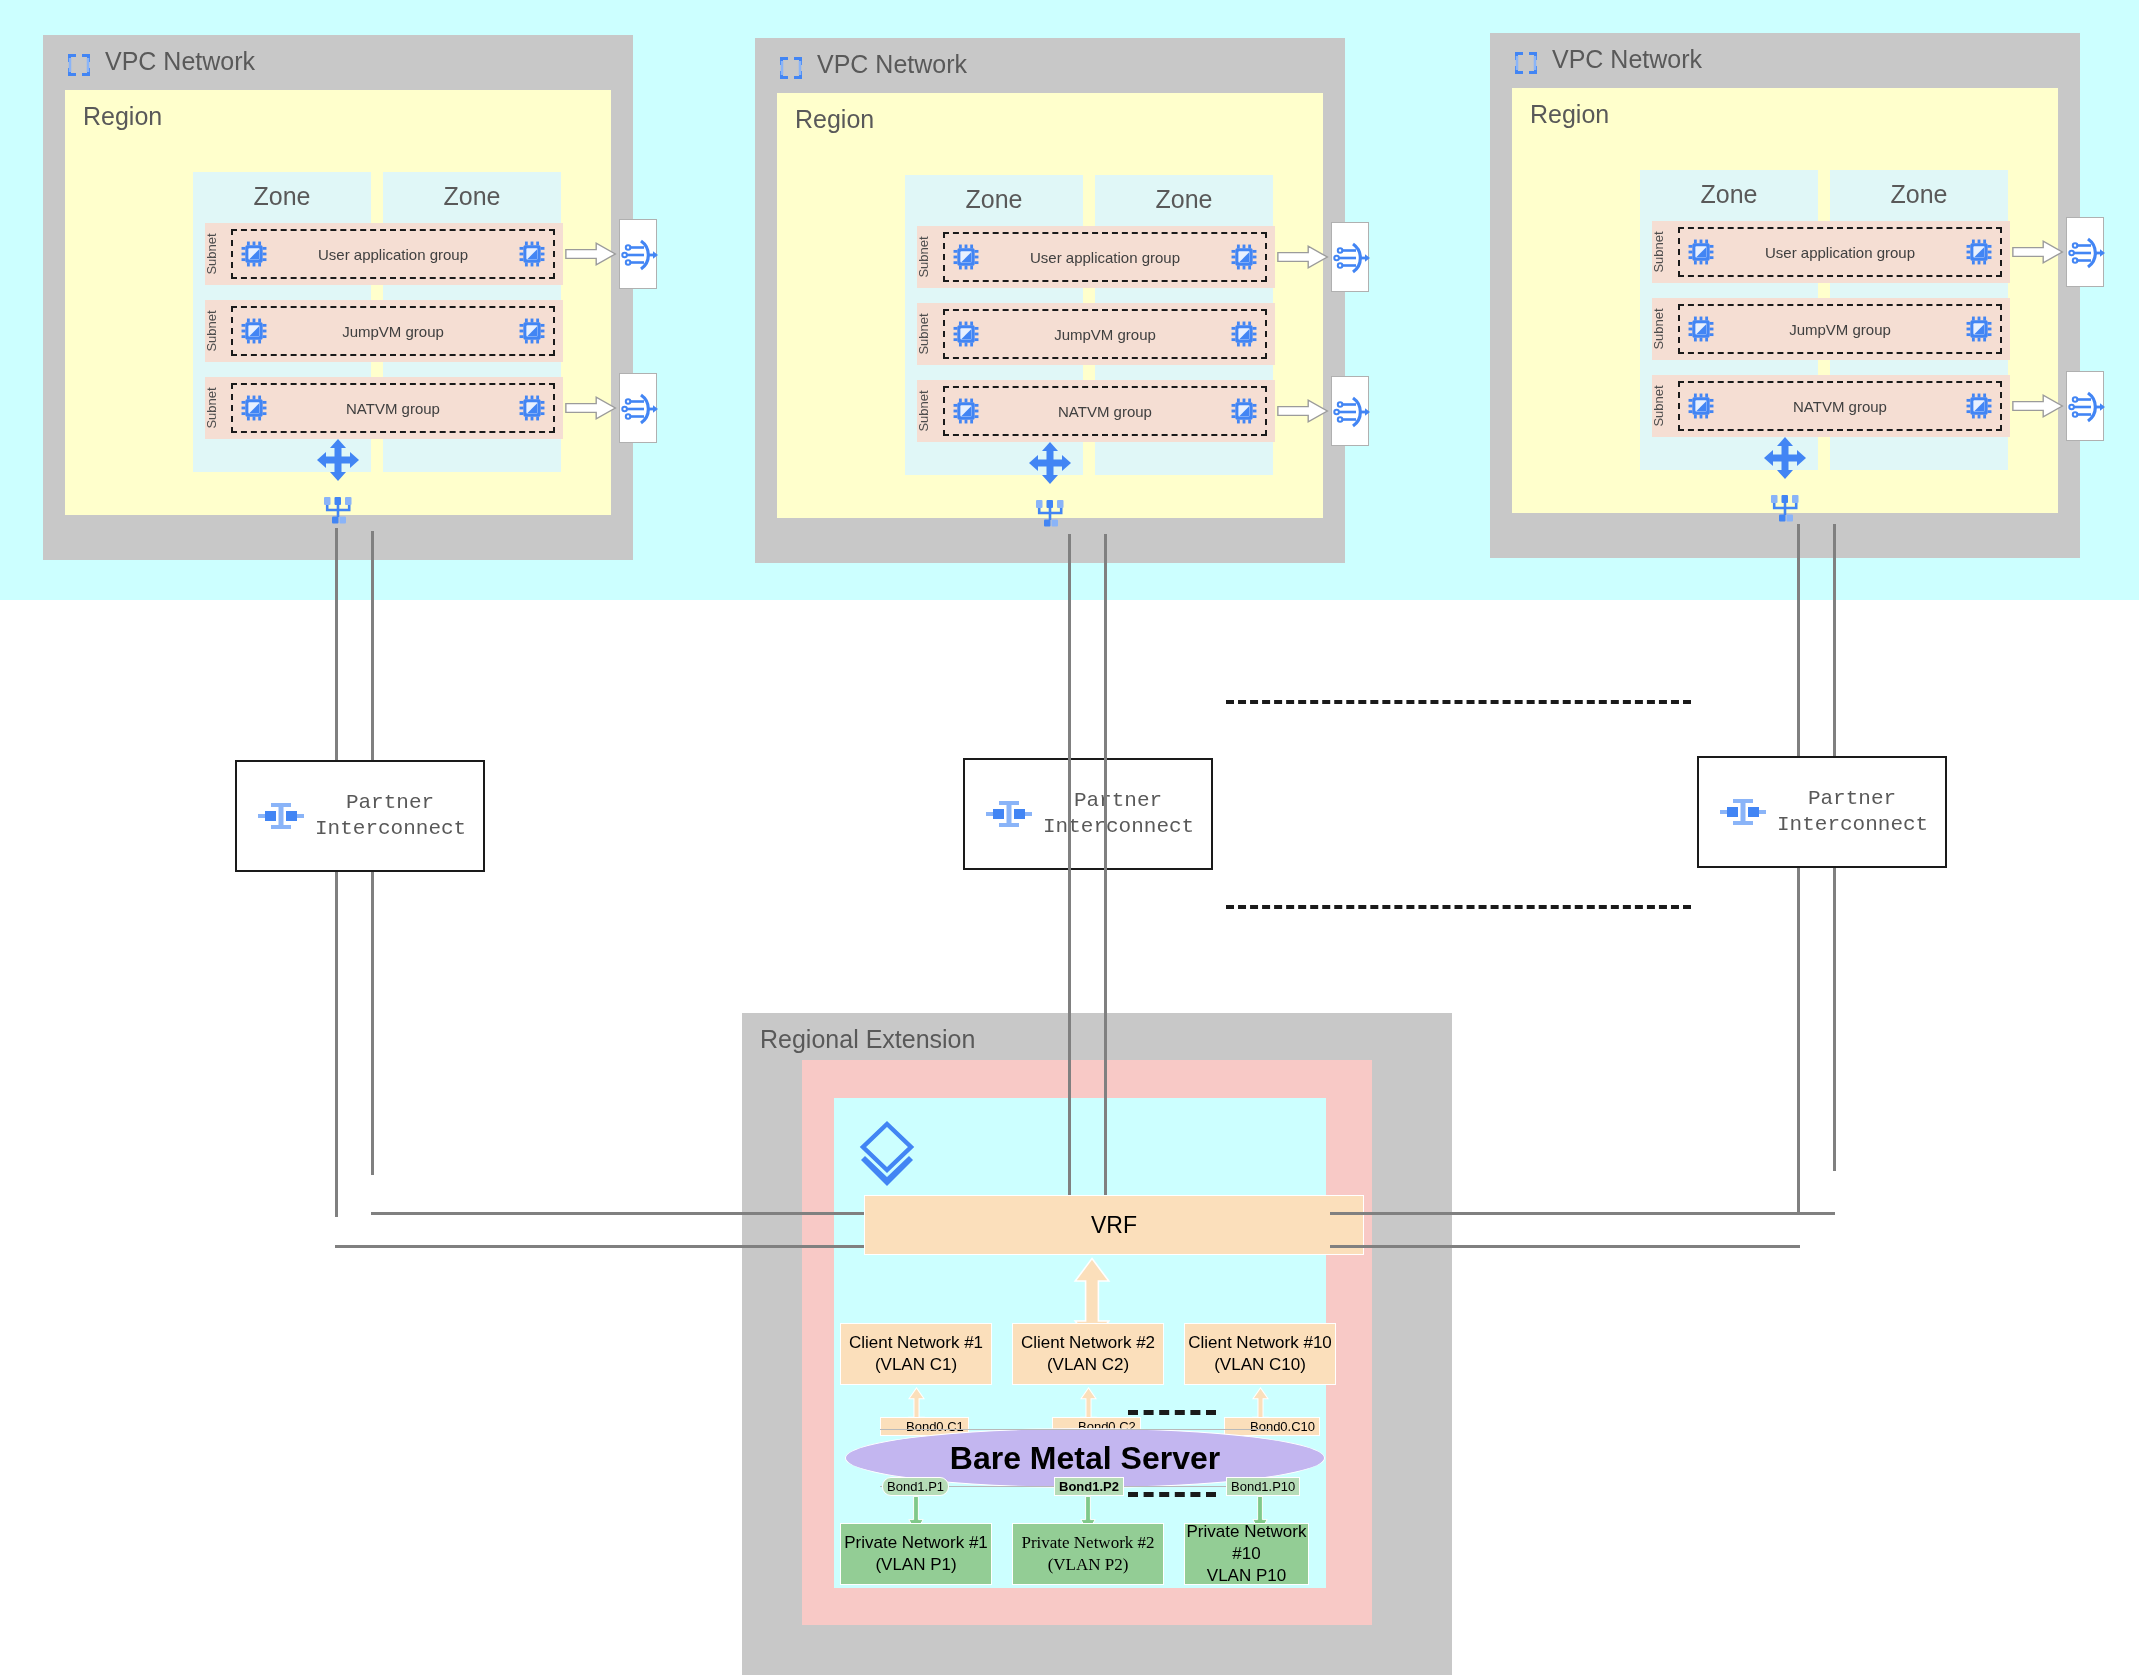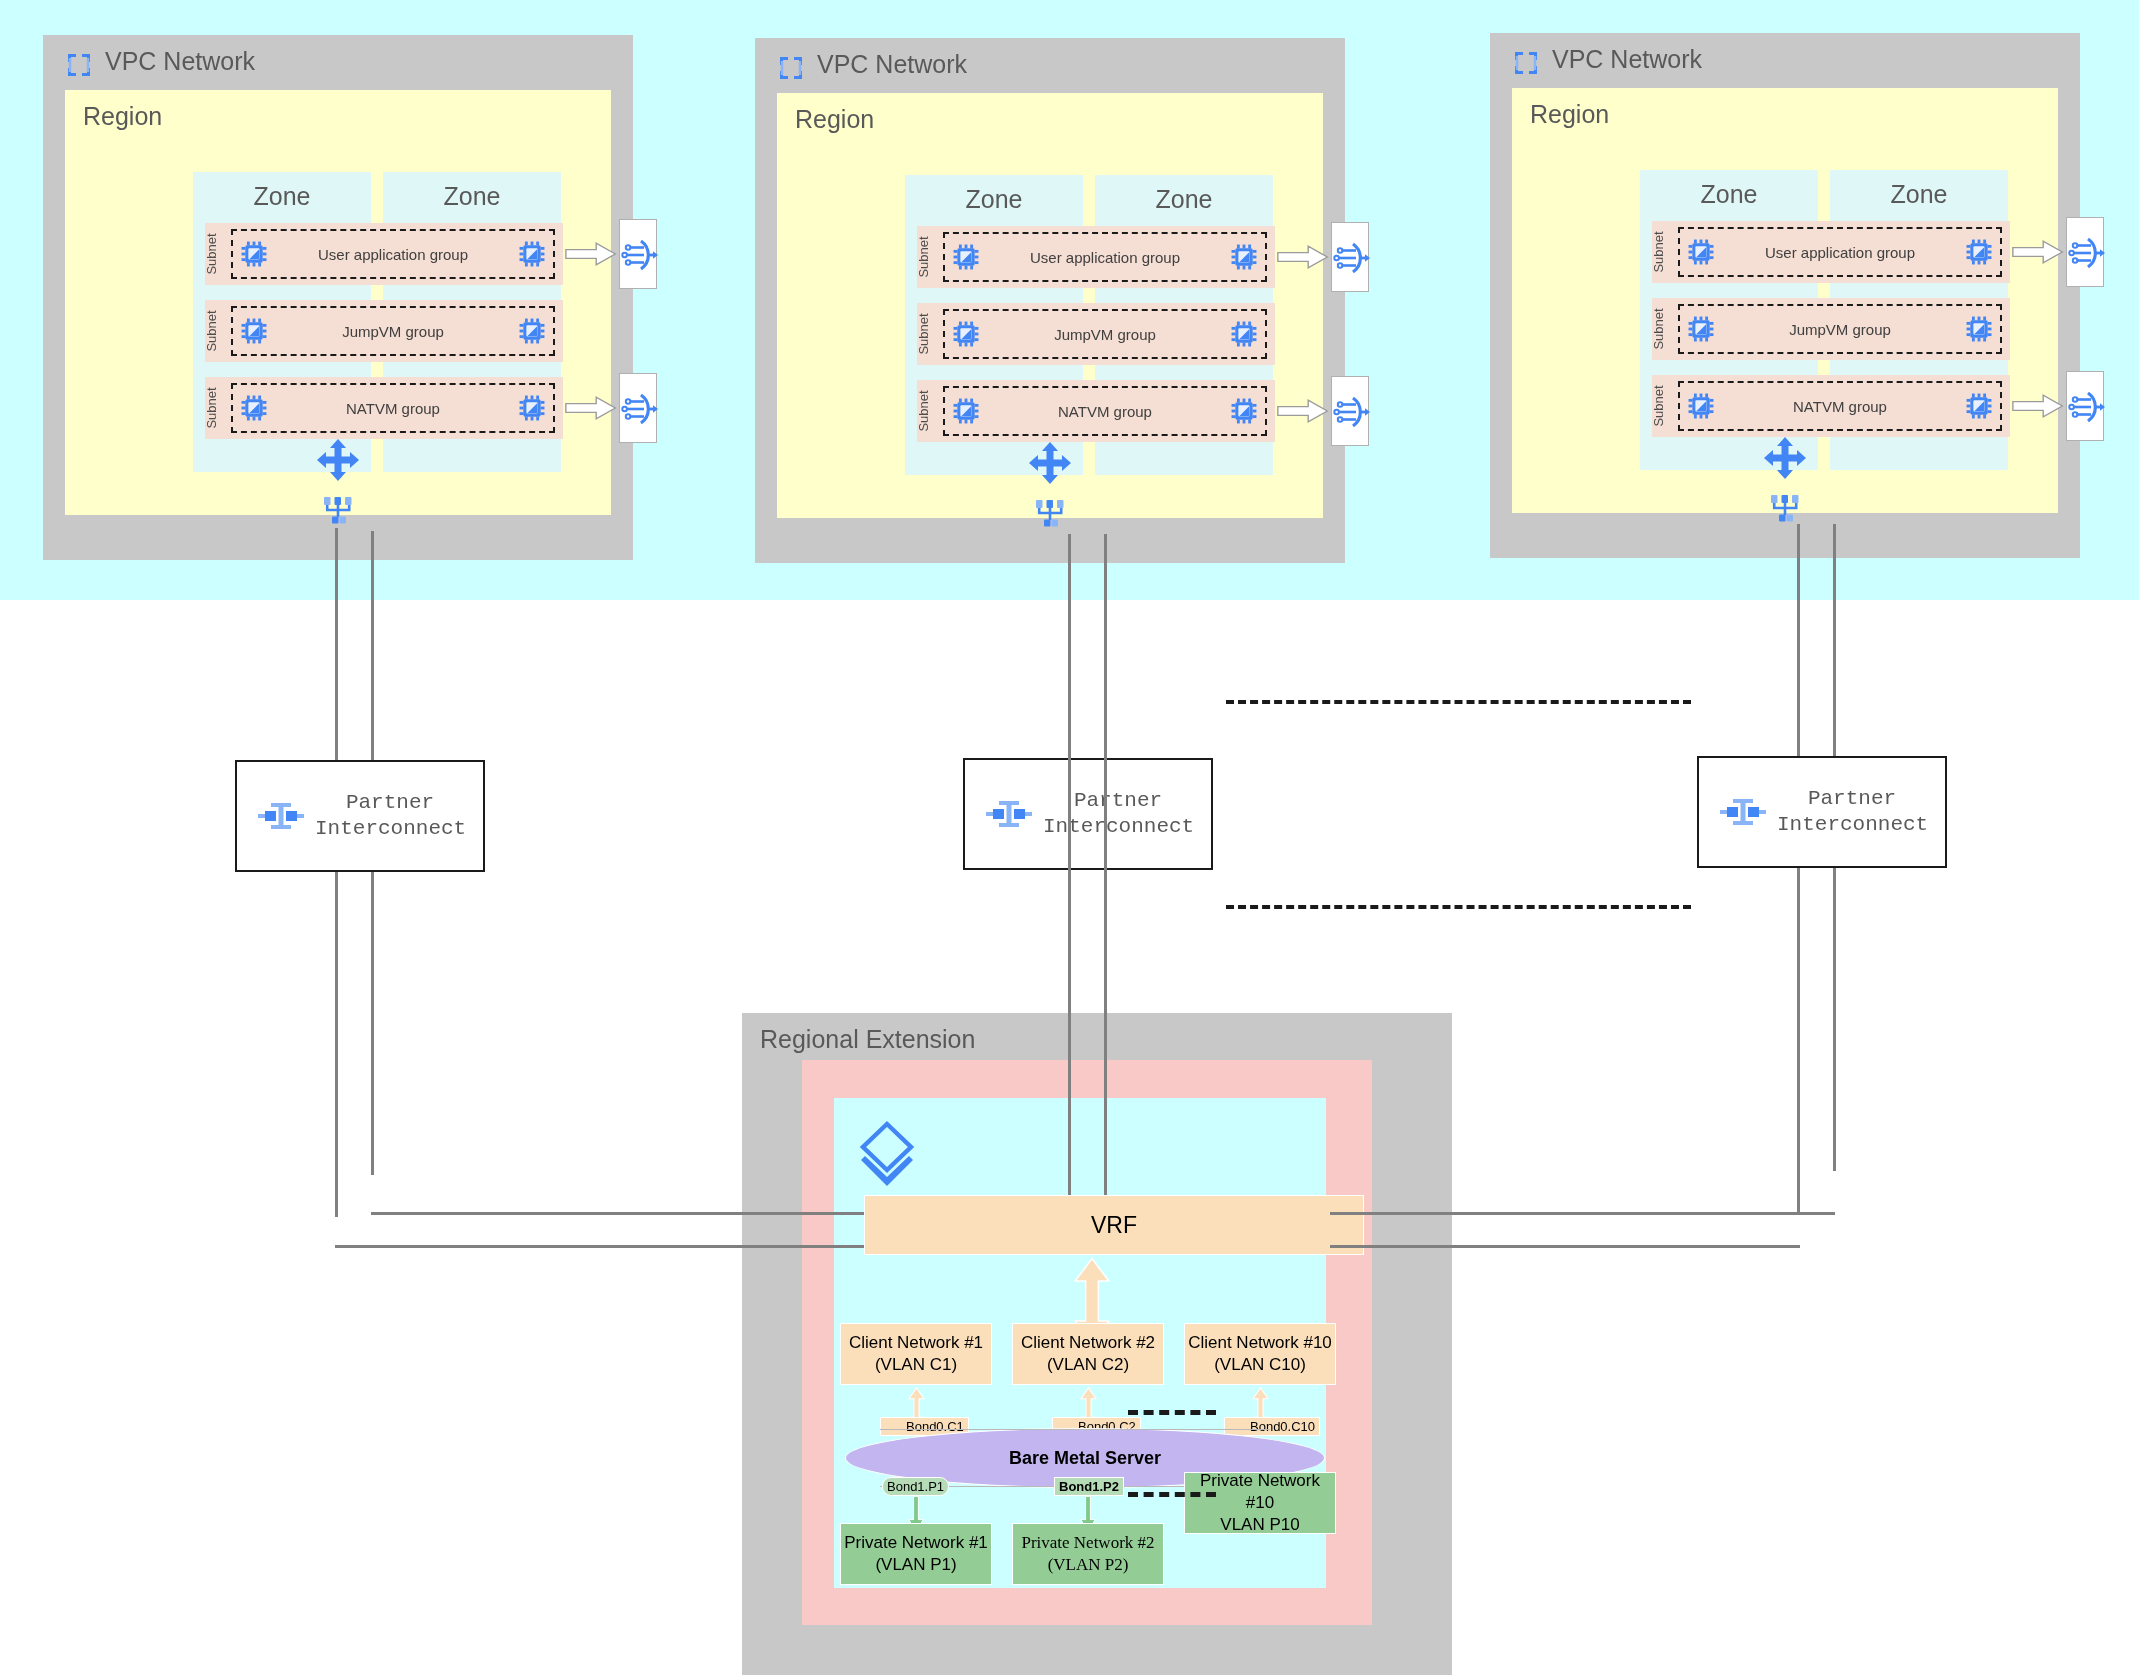--- a/index.html
+++ b/index.html
@@ -112,21 +112,21 @@
   }
   .pnet {
     position: absolute; background: #93cd95; border: 1px solid #ffffff;
     display: flex; flex-direction: column; align-items: center; justify-content: center;
     font-size: 17px; color: #000000; line-height: 1.3; text-align: center;
   }
   .bms {
     position: absolute; background: #c3b6f0; border: 1px solid #ffffff;
     border-radius: 50% / 50%;
     display: flex; align-items: center; justify-content: center;
-    font-size: 18px; color: #000000; font-weight: bold;
+    font-size: 32px; color: #000000; font-weight: bold;
   }
   .bond-tag {
     position: absolute; font-size: 13px; color: #000000;
     padding: 1px 4px; white-space: nowrap; border: 1px solid #ffffff;
   }
   .bond-tag.c { background: #fbdfbb; padding-left: 25px; }
   .bond-tag.p { background: #b6dcb7; }
   .bms-line { position: absolute; height: 1px; background: #b9b9b9; }
 </style>
 </head>
@@ -786,21 +786,21 @@
     <svg width="16" height="40" viewBox="0 0 20 46" style="position: absolute; left: 1080px; top: 1494px;">
       <path d="M7 1 H13 V30 H19 L10 45 L1 30 H7 Z" fill="#7fc98a" stroke="#ffffff" stroke-width="1.2"></path>
     </svg>
     <div class="pnet" style="left: 1012px; top: 1523px; width: 152px; height: 62px; font-family: Liberation Serif, serif;">
       <div>Private Network #2</div>
       <div>(VLAN P2)</div>
     </div>
     <svg width="16" height="40" viewBox="0 0 20 46" style="position: absolute; left: 1252px; top: 1494px;">
       <path d="M7 1 H13 V30 H19 L10 45 L1 30 H7 Z" fill="#7fc98a" stroke="#ffffff" stroke-width="1.2"></path>
     </svg>
-    <div class="pnet" style="left: 1184px; top: 1472px; width: 152px; height: 62px;">
+    <div class="pnet" style="left: 1184px; top: 1523px; width: 125px; height: 62px;">
       <div>Private Network</div>
       <div>#10</div>
       <div>VLAN P10</div>
     </div>
     <div class="dash-sep-sm" style="left: 1128px; top: 1410px; width: 88px;"></div>
     <div class="dash-sep-sm" style="left: 1128px; top: 1492px; width: 88px;"></div>
     <div class="dash-sep" style="left: 1226px; top: 700px; width: 465px;"></div>
     <div class="dash-sep" style="left: 1226px; top: 905px; width: 465px;"></div>
     <div class="line v" style="left: 335px; top: 528px; height: 232px;"></div>
     <div class="line v" style="left: 371px; top: 531px; height: 229px;"></div>

